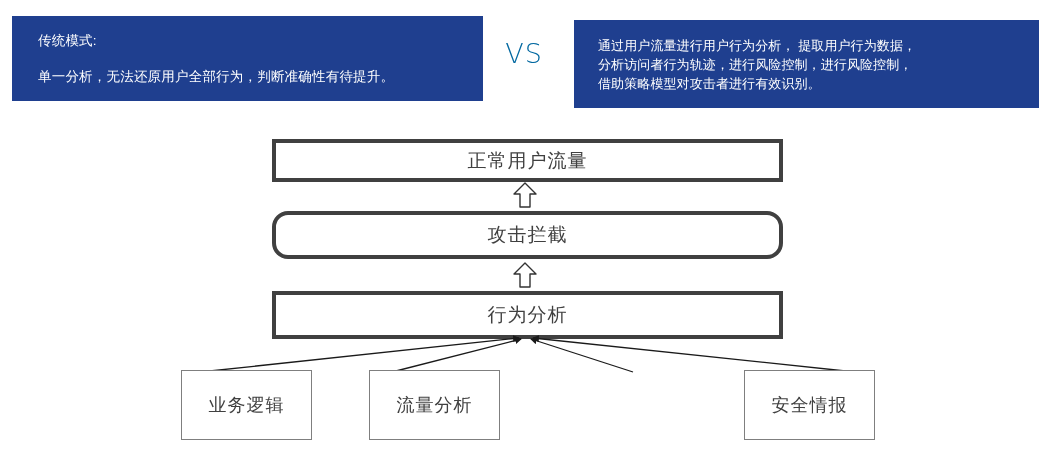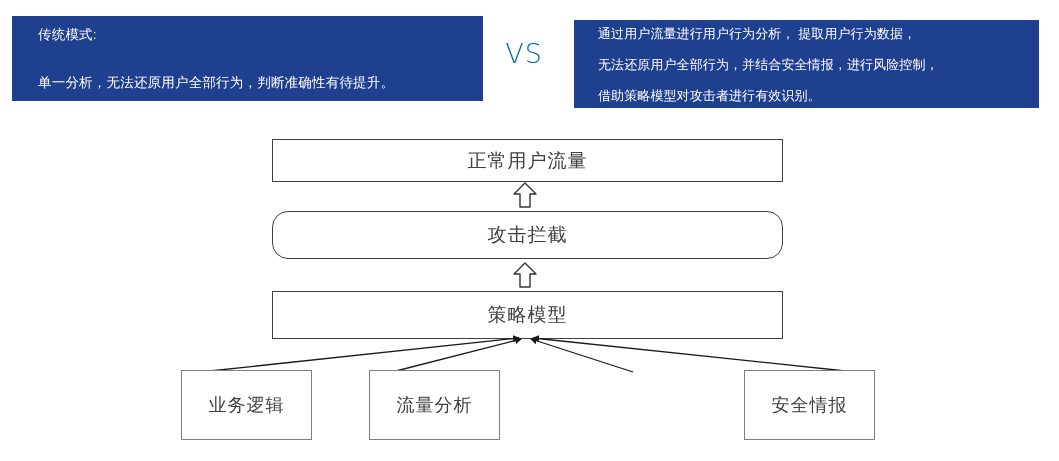--- a/index.html
+++ b/index.html
@@ -25,21 +25,20 @@
 
   
   .cmp-box {
     position: absolute;
     background: #1F3F8F;
     color: #ffffff;
     box-sizing: border-box;
     display: flex;
     flex-direction: column;
     justify-content: center;
-    gap: 12px;
   }
   .cmp-left {
     left: 12px;
     top: 16px;
     width: 471px;
     height: 85px;
     padding: 0 0 0 26px;
   }
   .cmp-left .line {
     font-size: 13.5px;
@@ -71,21 +70,21 @@
     color: #0369a1;
     font-family: "DejaVu Sans", sans-serif;
     font-weight: 300;
     letter-spacing: 1px;
   }
 
   
   .node {
     position: absolute;
     box-sizing: border-box;
-    border: 1px solid #404040;
+    border: 4px solid #404040;
     background: #ffffff;
     color: #404040;
     display: flex;
     align-items: center;
     justify-content: center;
     font-size: 19px;
     letter-spacing: 1px;
   }
   .node-wide {
     left: 272px;
@@ -140,41 +139,41 @@
 
   <div class="cmp-box cmp-left">
     <div class="line line1">传统模式:</div>
     <div class="line line2">单一分析，无法还原用户全部行为，判断准确性有待提升。</div>
   </div>
 
   <div class="vs-label">VS</div>
 
   <div class="cmp-box cmp-right">
     <div class="line">通过用户流量进行用户行为分析， 提取用户行为数据，</div>
-    <div class="line">无法还原用户全部行为，并结合安全情报，进行风险控制，</div>
+    <div class="line">分析访问者行为轨迹，进行风险控制，进行风险控制，</div>
     <div class="line">借助策略模型对攻击者进行有效识别。</div>
   </div>
 
   <div class="node node-wide node-top">正常用户流量</div>
 
   <div class="block-arrow arrow-1">
     <svg width="24" height="26" viewBox="0 0 24 26">
       <polygon points="12,1 23,12 17,12 17,25 7,25 7,12 1,12" fill="#ffffff" stroke="#333333" stroke-width="1.4" stroke-linejoin="round"></polygon>
     </svg>
   </div>
 
   <div class="node node-wide node-mid">攻击拦截</div>
 
   <div class="block-arrow arrow-2">
     <svg width="24" height="26" viewBox="0 0 24 26">
       <polygon points="12,1 23,12 17,12 17,25 7,25 7,12 1,12" fill="#ffffff" stroke="#333333" stroke-width="1.4" stroke-linejoin="round"></polygon>
     </svg>
   </div>
 
-  <div class="node node-wide node-policy">策略模型</div>
+  <div class="node node-wide node-policy">行为分析</div>
 
   <svg class="fan-svg">
     <defs>
       <marker id="ah" markerWidth="7" markerHeight="7" refX="6" refY="3.5" orient="auto" markerUnits="userSpaceOnUse">
         <path d="M0,0 L7,3.5 L0,7 z" fill="#1a1a1a"></path>
       </marker>
     </defs>
 
     <line x1="200" y1="42" x2="519" y2="8" stroke="#1a1a1a" stroke-width="1.3" marker-end="url(#ah)"></line>
 

